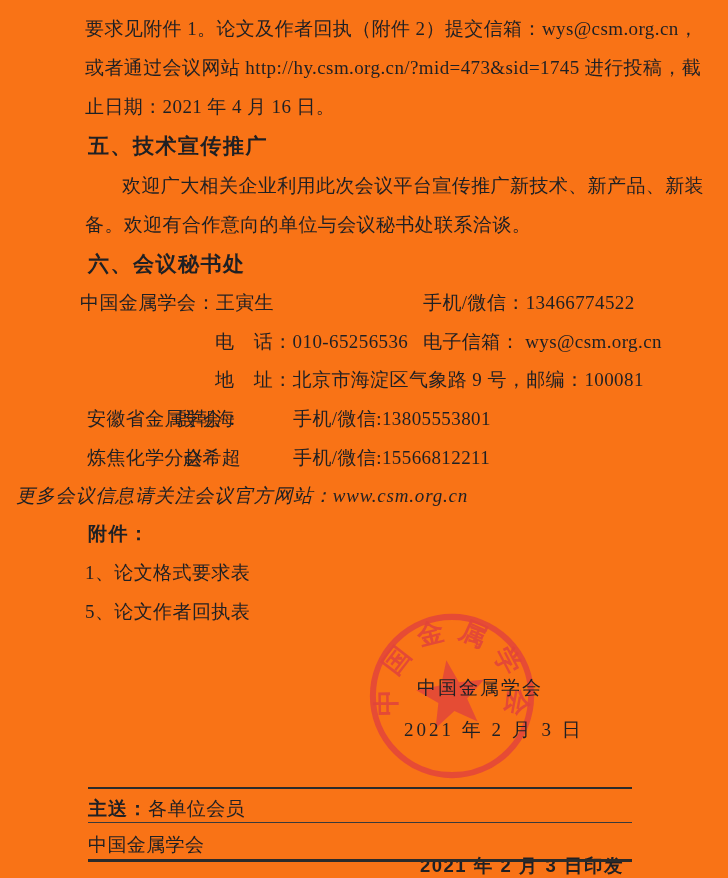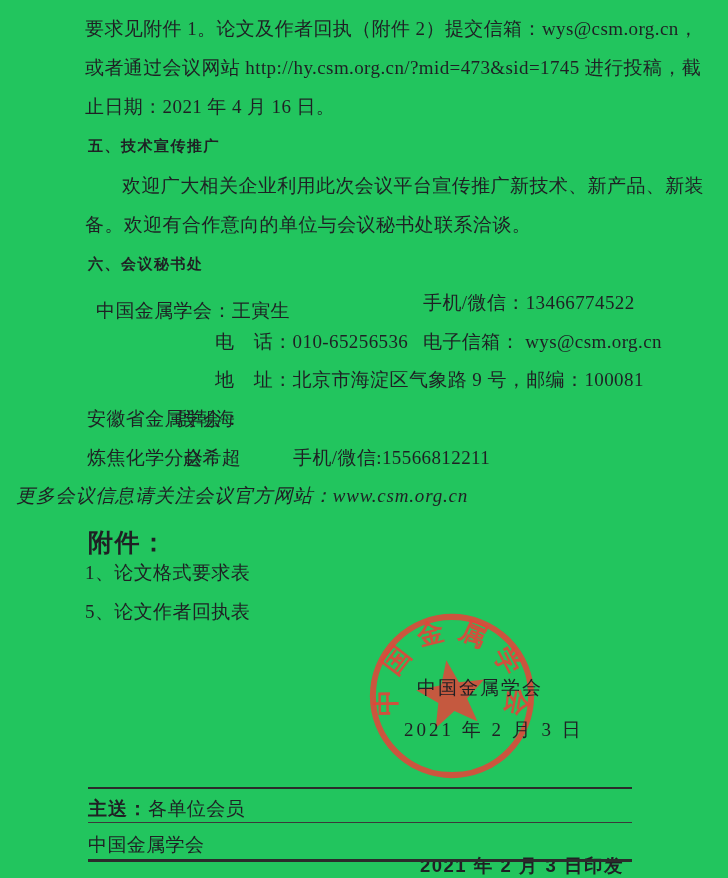--- a/index.html
+++ b/index.html
@@ -1,26 +1,26 @@
 <!DOCTYPE html>
 <html><head>
 <meta charset="utf-8">
 <style>
   html,body { margin:0; padding:0; background:#ffffff; }
   .page {
-    position:relative; width:728px; height:878px; background:#22c55e;
+    position:relative; width:728px; height:878px; background:#f97316;
     font-family:"Liberation Serif", serif; color:#1f2024; overflow:hidden;
   }
   .line {
     position:absolute; font-size:19px; line-height:26px;
     white-space:nowrap; letter-spacing:0.4px;
   }
   .heading {
     font-family:"Liberation Sans", sans-serif; font-weight:700;
-    font-size:15px; letter-spacing:1.5px;
+    font-size:21px; letter-spacing:1.5px;
   }
   .bold-label { font-family:Liberation Mono, monospace; font-weight:700; letter-spacing:1px; }
   .italic-line { font-style:italic; letter-spacing:0.8px; }
   .rule { position:absolute; left:88px; width:544px; background:#2b2b2b; }
   .sans-num { font-family:"Liberation Sans", sans-serif; font-weight:600; font-size:18.5px;margin-top:20px; }
   .seal-wrap { position:absolute; left:366px; top:610px; width:172px; height:172px; }
   .seal-text { position:absolute; letter-spacing:2px; }
 </style>
 </head>
 <body>
@@ -30,38 +30,39 @@
   <div class="line" style="left:85px; top:16px;">要求见附件 1。论文及作者回执（附件 2）提交信箱：wys@csm.org.cn，</div>
   <div class="line" style="left:85px; top:55px;">或者通过会议网站 http://hy.csm.org.cn/?mid=473&amp;sid=1745 进行投稿，截</div>
   <div class="line" style="left:85px; top:94px;">止日期：2021 年 4 月 16 日。</div>
 
   <div class="line heading" style="left:88px; top:133px;">五、技术宣传推广</div>
   <div class="line" style="left:122px; top:173px;">欢迎广大相关企业利用此次会议平台宣传推广新技术、新产品、新装</div>
   <div class="line" style="left:85px;  top:212px;">备。欢迎有合作意向的单位与会议秘书处联系洽谈。</div>
 
   <div class="line heading" style="left:88px; top:251px;">六、会议秘书处</div>
 
-  <div class="line" style="left:96px;  top:290px;margin-top:8px;">中国金属学会：王寅生</div>
+  <div class="line" style="left:80px;  top:290px;">中国金属学会：王寅生</div>
   <div class="line" style="left:423px; top:290px;">手机/微信：13466774522</div>
 
   <div class="line" style="left:215px; top:329px;">电　话：010-65256536</div>
   <div class="line" style="left:423px; top:329px;">电子信箱： wys@csm.org.cn</div>
 
   <div class="line" style="left:215px; top:367px;">地　址：北京市海淀区气象路 9 号，邮编：100081</div>
 
   <div class="line" style="left:87px;  top:406px;">安徽省金属学会：</div>
   <div class="line" style="left:177px; top:406px;">殷朝海</div>
+  <div class="line" style="left:293px; top:406px;">手机/微信:13805553801</div>
 
   <div class="line" style="left:87px;  top:445px;">炼焦化学分会：</div>
   <div class="line" style="left:183px; top:445px;">赵希超</div>
   <div class="line" style="left:293px; top:445px;">手机/微信:15566812211</div>
 
   <div class="line italic-line" style="left:0px; top:483px; width:728px; text-align:left;margin-left:16px;">更多会议信息请关注会议官方网站：www.csm.org.cn</div>
 
-  <div class="line heading" style="left:88px; top:521px; font-size:25px;margin-top:8px;">附件：</div>
+  <div class="line heading" style="left:88px; top:521px; font-size:19px;">附件：</div>
   <div class="line" style="left:85px; top:560px;">1、论文格式要求表</div>
   <div class="line" style="left:85px; top:599px;">5、论文作者回执表</div>
 
   <div class="seal-wrap">
     <svg viewBox="0 0 200 200" width="172" height="172">
       <circle cx="100" cy="100" r="92" fill="none" stroke="#e2453a" stroke-width="7" opacity="0.88"></circle>
       <g transform="rotate(-9 100 100)" opacity="0.85">
         <polygon points="100,58 110.5,85.6 140,87 116.9,105.5 124.7,134 100,117.8 75.3,134 83.1,105.5 60,87 89.5,85.6" fill="#e2453a"></polygon>
       </g>
       <defs>

